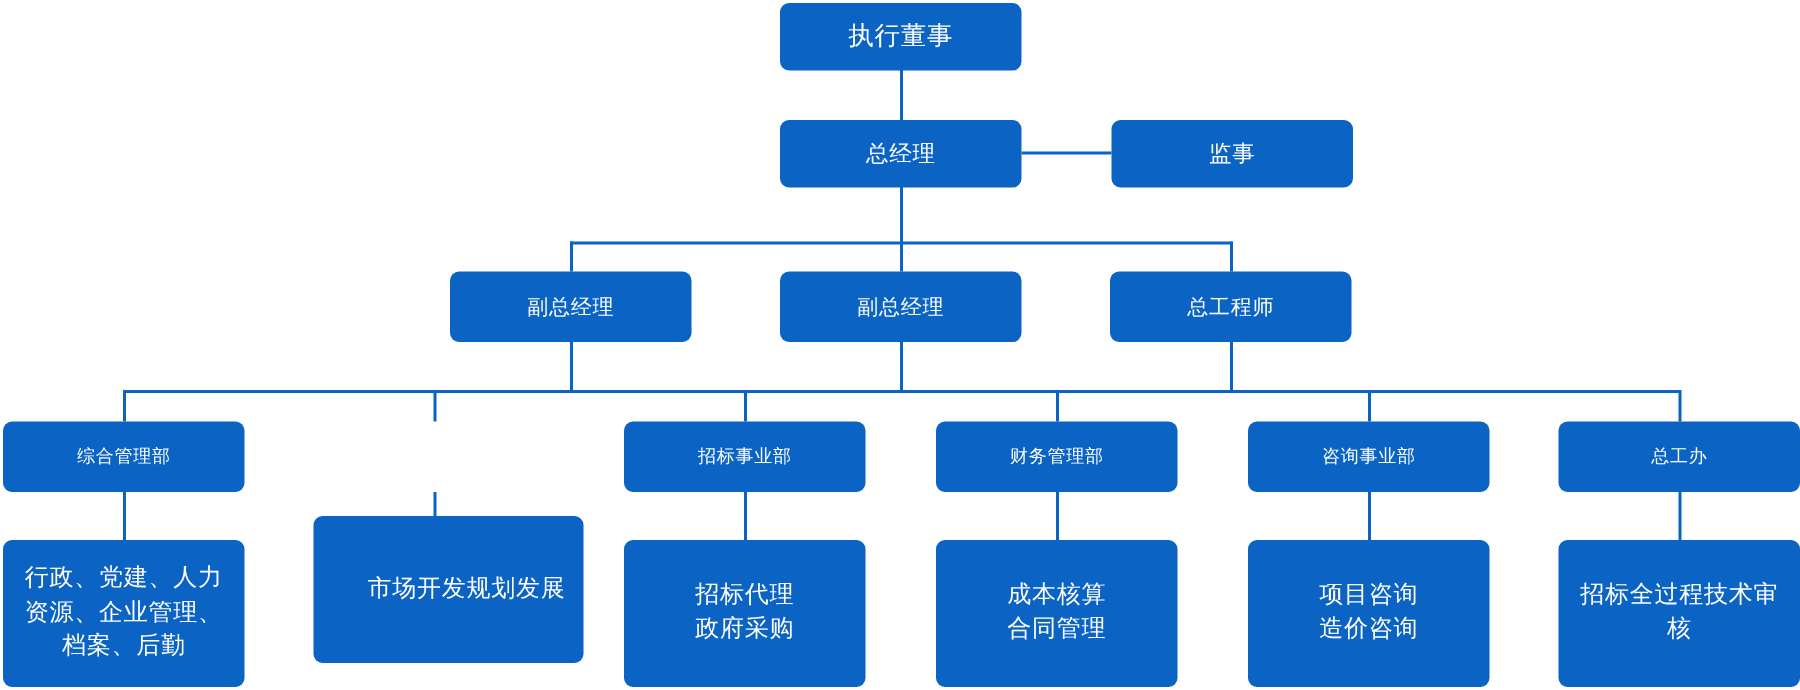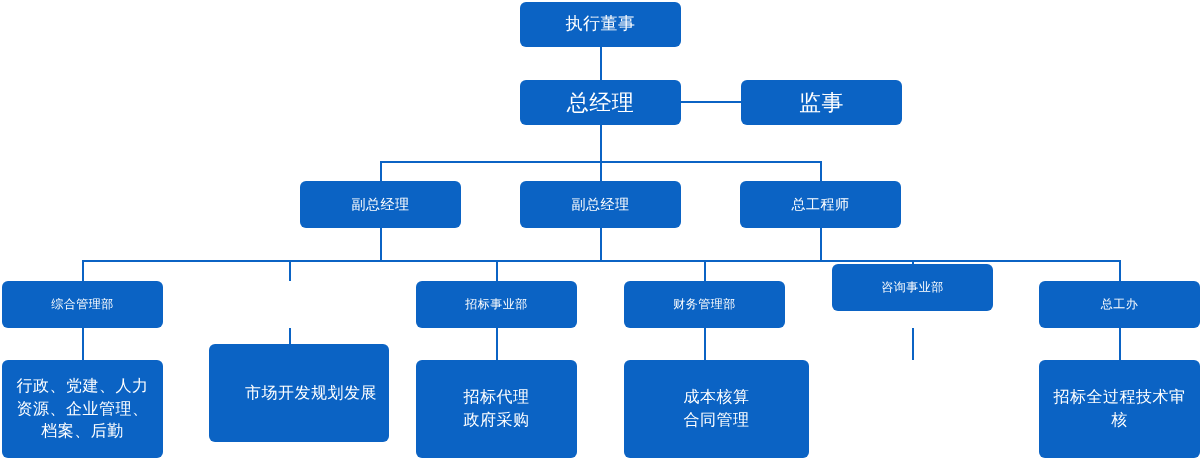--- a/index.html
+++ b/index.html
@@ -32,21 +32,21 @@
     letter-spacing: 0.5px;
   }
   .node .label {
     display: block;
     width: 100%;
     padding: 0 6px;
     box-sizing: border-box;
     white-space: pre-line;
   }
   .node.lvl1 { font-size: 17px; }
-  .node.lvl2 { font-size: 22px; }
+  .node.lvl2 { font-size: 15px; }
   .node.lvl3 { font-size: 14px; }
   .node.dept { font-size: 12px; }
   .node.detail { font-size: 16px; }
 
   .conn {
     position: absolute;
     background: #0B63C4;
     z-index: 1;
   }
   .conn.v { width: 2px; }
@@ -112,41 +112,45 @@
 
   <div class="node dept" style="left:2px; top:281px; width:161px; height:47px;">
     <span class="label">综合管理部</span>
   </div>
   <div class="node dept" style="left:416px; top:281px; width:161px; height:47px;">
     <span class="label">招标事业部</span>
   </div>
   <div class="node dept" style="left:624px; top:281px; width:161px; height:47px;">
     <span class="label">财务管理部</span>
   </div>
-  <div class="node dept" style="left:832px; top:264px; width:161px; height:47px;">
+  <div class="node dept" style="left:832px; top:281px; width:161px; height:47px;">
     <span class="label">咨询事业部</span>
   </div>
   <div class="node dept" style="left:1039px; top:281px; width:161px; height:47px;">
     <span class="label">总工办</span>
   </div>
 
   <div class="node detail" style="left:2px; top:360px; width:161px; height:98px;">
     <span class="label">行政、党建、人力
 资源、企业管理、
 档案、后勤</span>
   </div>
   <div class="node detail" style="left:209px; top:344px; width:180px; height:98px;padding-left:24px;">
     <span class="label">市场开发规划发展</span>
   </div>
   <div class="node detail" style="left:416px; top:360px; width:161px; height:98px;">
     <span class="label">招标代理
 政府采购</span>
   </div>
-  <div class="node detail" style="left:624px; top:360px; width:185px; height:98px;">
+  <div class="node detail" style="left:624px; top:360px; width:161px; height:98px;">
     <span class="label">成本核算
 合同管理</span>
+  </div>
+  <div class="node detail" style="left:832px; top:360px; width:161px; height:98px;">
+    <span class="label">项目咨询
+造价咨询</span>
   </div>
   <div class="node detail" style="left:1039px; top:360px; width:161px; height:98px;">
     <span class="label">招标全过程技术审
 核</span>
   </div>
 
 </div>
 
 </body></html>

